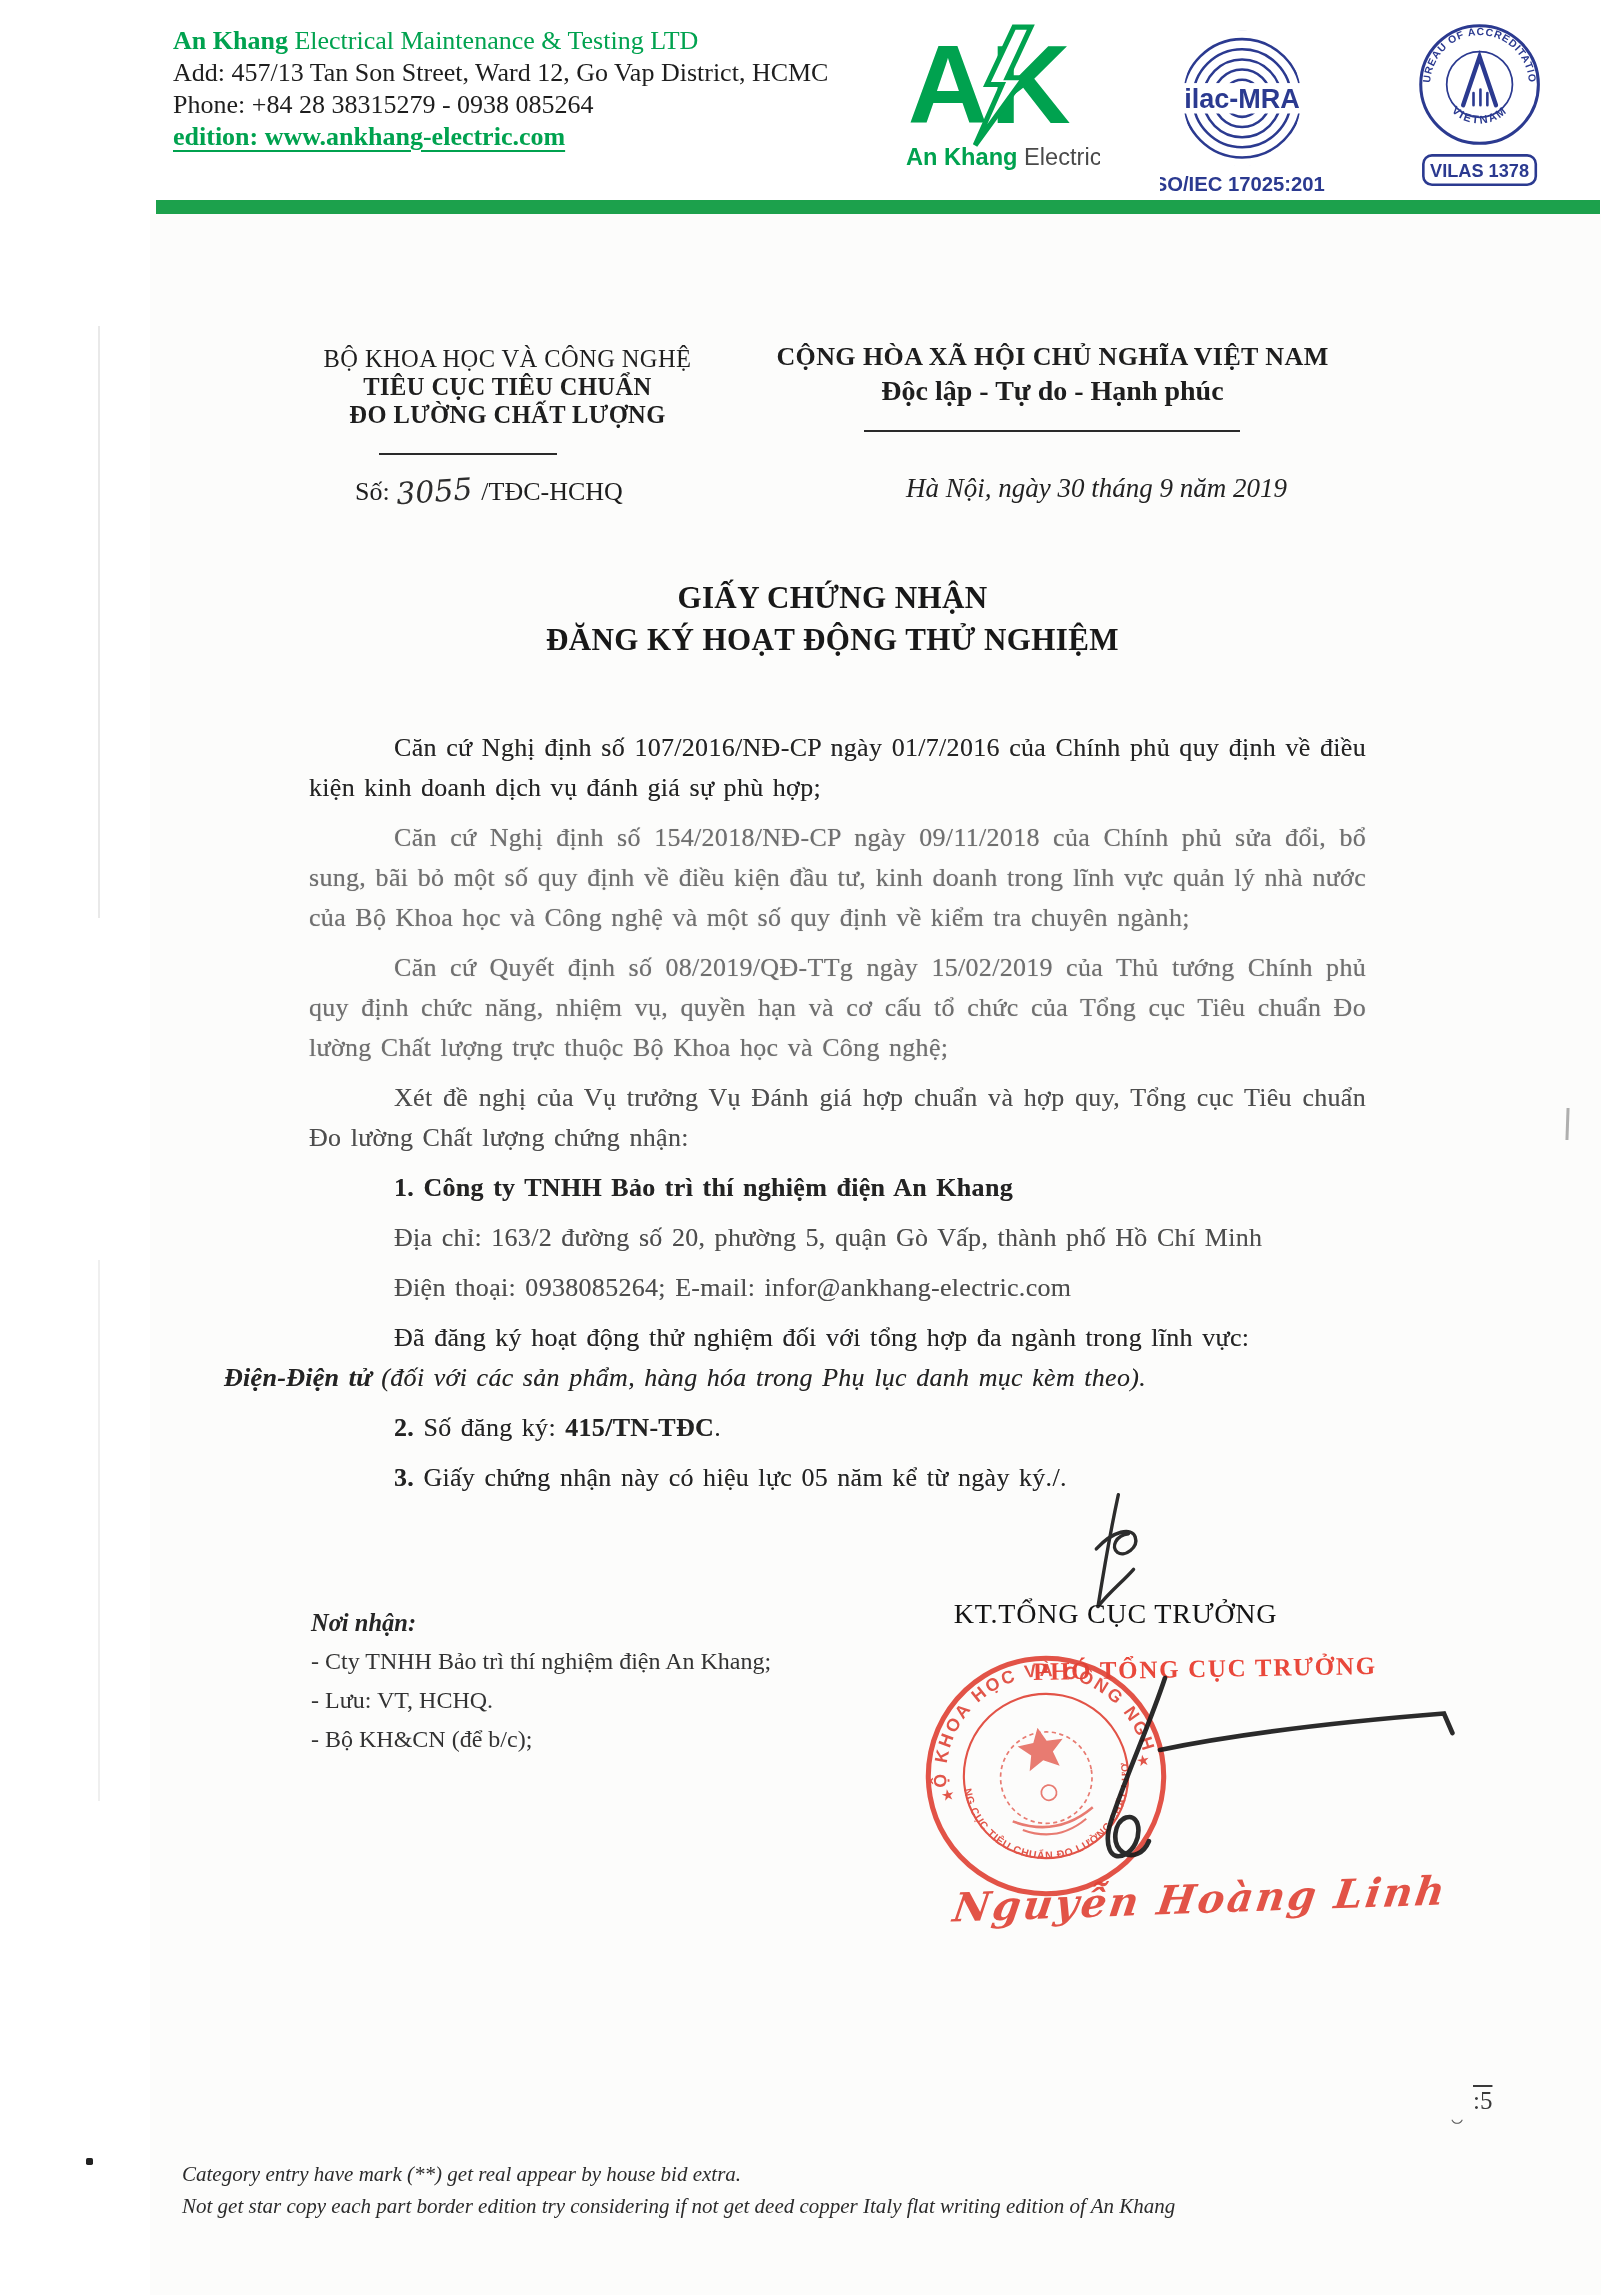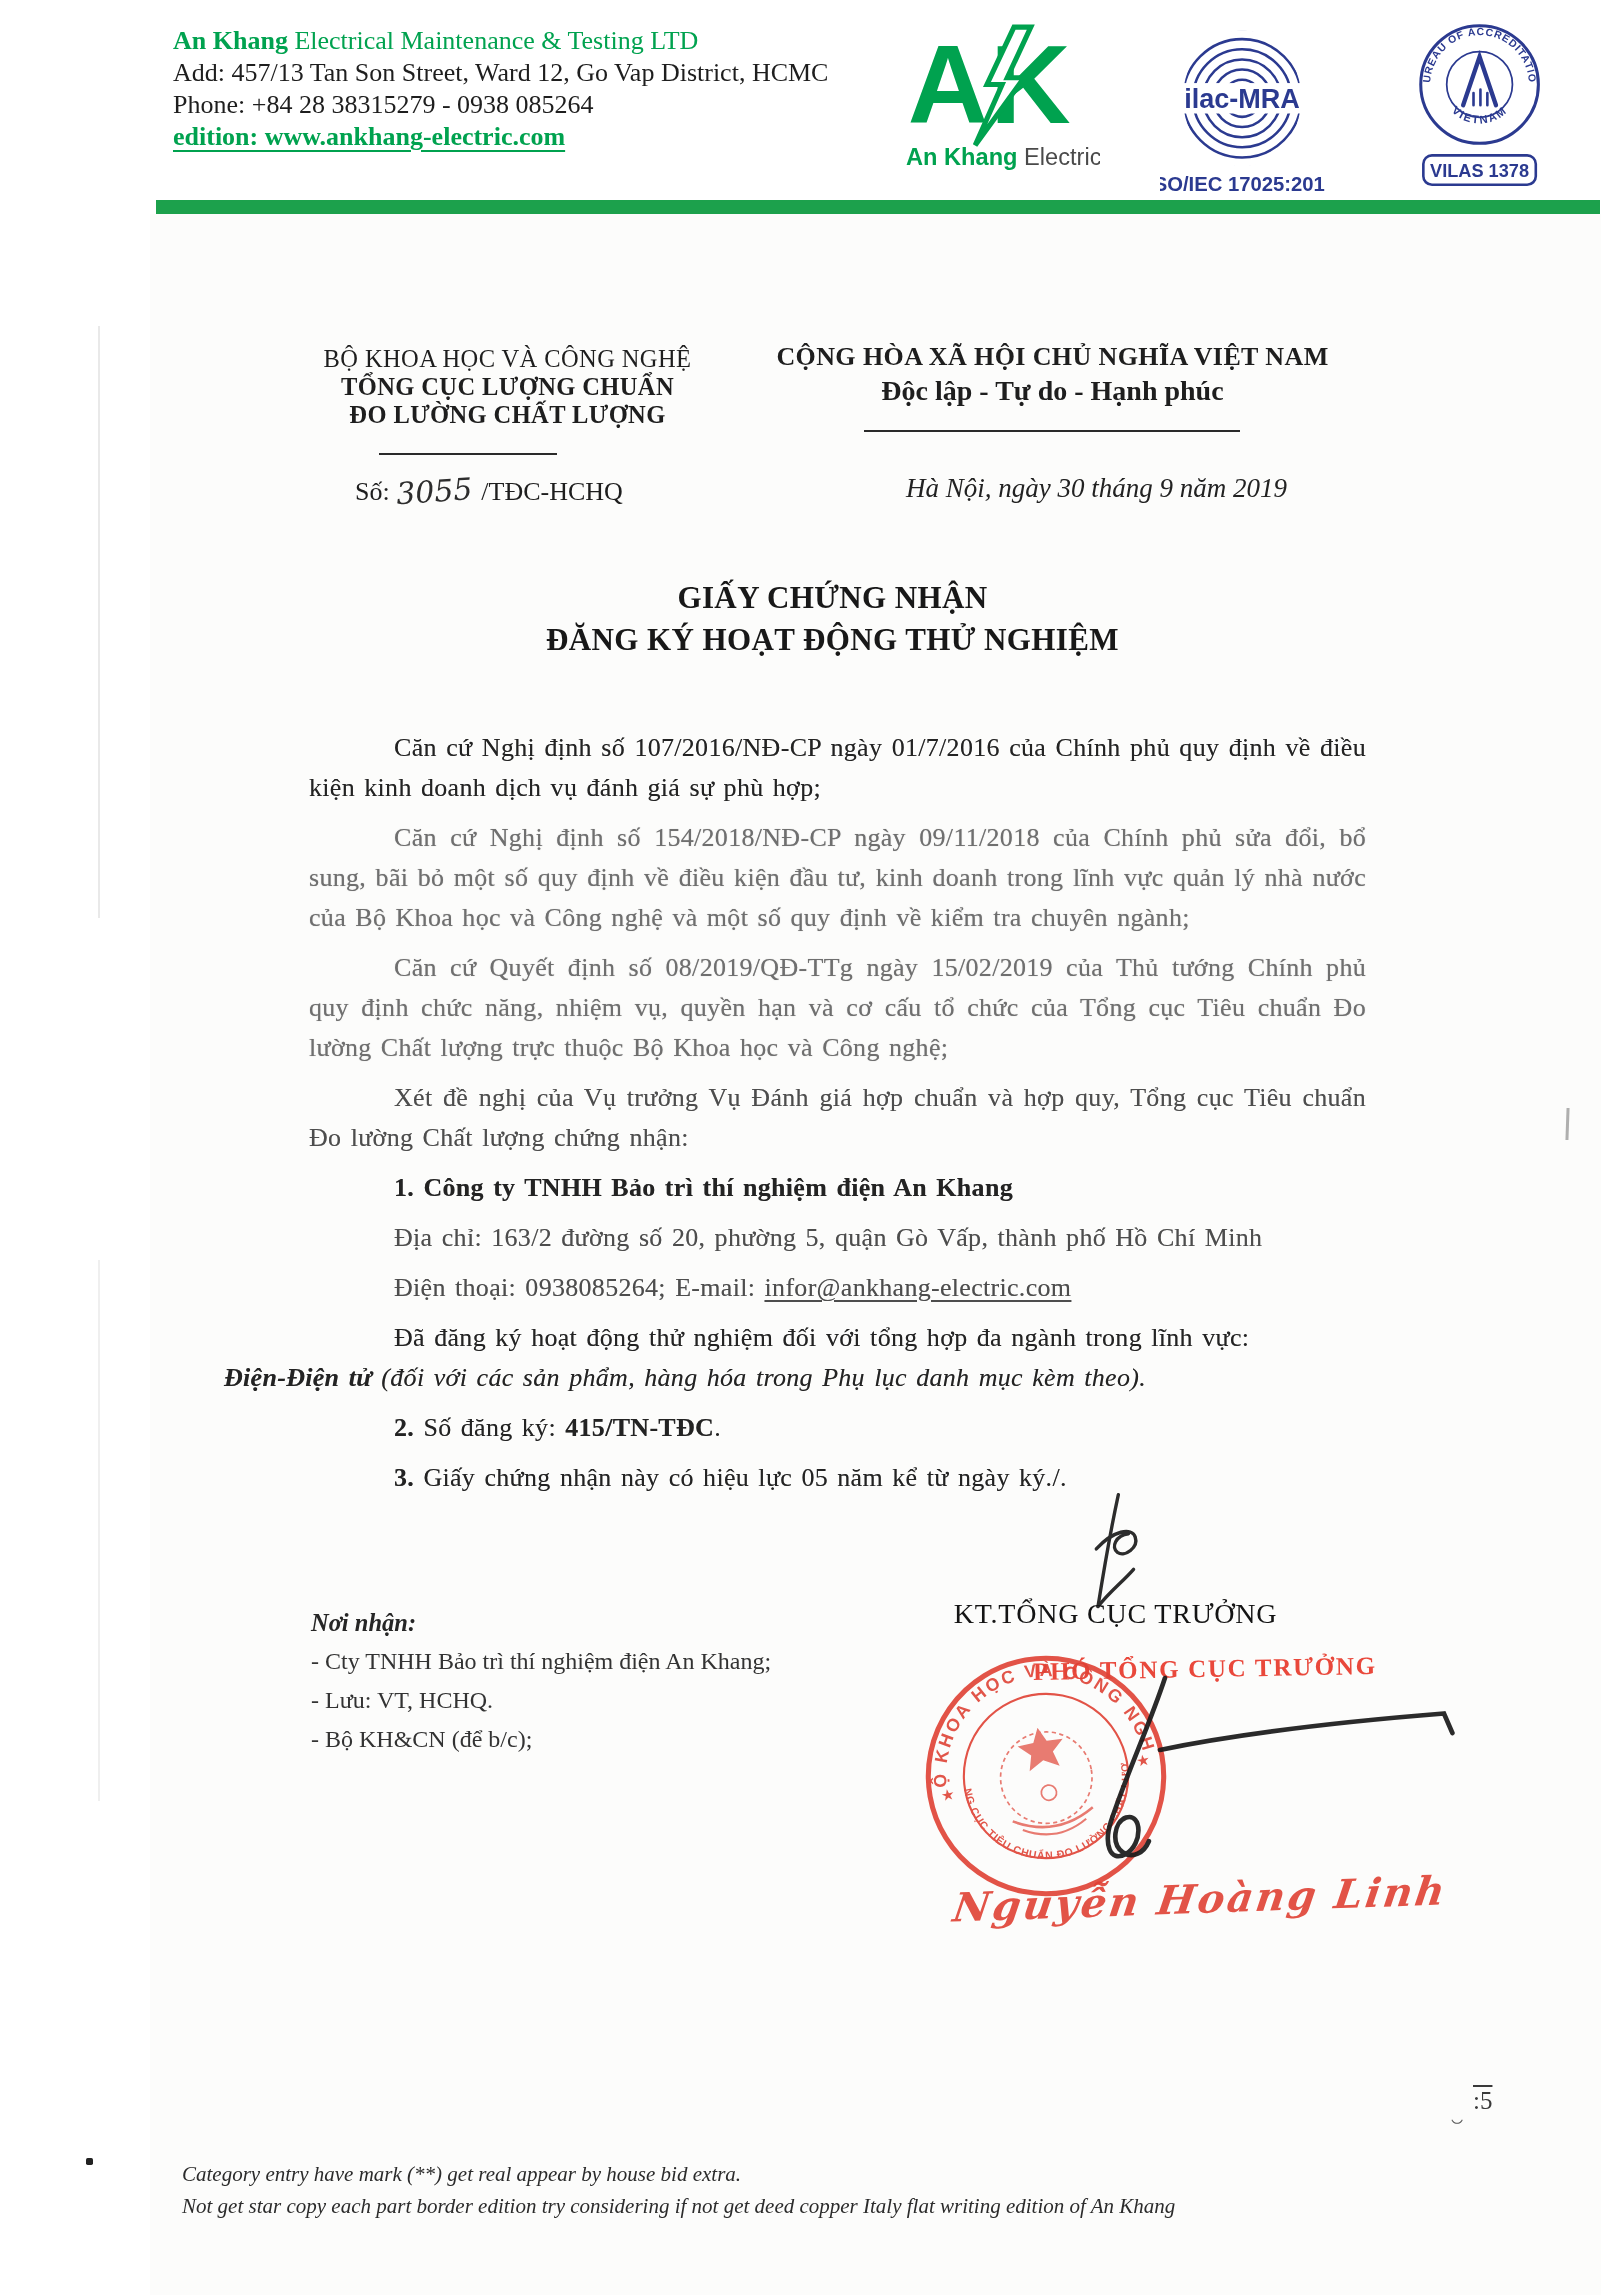--- a/index.html
+++ b/index.html
@@ -29,21 +29,21 @@
   
   .doc-title{left:283px;top:577px;width:1099px;text-align:center;font-weight:bold;font-size:31px;line-height:42px;letter-spacing:0.4px;color:#181818;}
   
   .body-flow{left:309px;top:695px;width:1057px;font-size:26px;line-height:40px;text-align:justify;
              letter-spacing:0.3px;word-spacing:2.5px;margin-top:33px;}
   .body-flow p{margin:0 0 10px 0;text-indent:85px;}
   .ink-dark{color:#232323;text-shadow:0 0 0.5px rgba(0,0,0,.35);}
   .ink-mid{color:#4d4d4d;text-shadow:0 0 0.6px rgba(60,60,60,.4);}
   .ink-faded{color:#6f6f6f;text-shadow:0 0 0.8px rgba(90,90,90,.5);}
   .p-address{padding-right:85px;}
-  .email-link{text-decoration:underline;text-underline-offset:4.2px;color:inherit;cursor:pointer;}
+  .email-link{text-underline-offset:4.2px;color:inherit;cursor:pointer;}
   .bi{font-weight:bold;font-style:italic;}
   .it{font-style:italic;}
   
   .recipients{left:311px;top:1603px;font-size:24px;line-height:39px;color:#333;}
   .recipients .hdr{font-weight:bold;font-style:italic;font-size:24.5px;color:#262626;}
   
   .kt-title{left:917px;top:1598px;width:397px;text-align:center;font-weight:normal;font-size:28px;color:#141414;letter-spacing:0.8px;white-space:nowrap;}
   .deputy-title{left:1033px;top:1655px;font-size:25px;font-weight:bold;color:#e8392b;letter-spacing:1.7px;
                 transform:rotate(-1deg);white-space:nowrap;opacity:.92;}
   .signer-name{left:955px;top:1875px;font-family:"DejaVu Serif",serif;font-style:italic;font-weight:bold;
@@ -126,21 +126,21 @@
       </g>
       <rect x="22" y="160" width="130" height="34" rx="10" fill="none" stroke="#2b3a90" stroke-width="3"></rect>
       <text x="87" y="185" text-anchor="middle" font-family="Liberation Sans, sans-serif" font-weight="bold" font-size="21" fill="#2b3a90">VILAS 1378</text>
     </svg>
   </div>
 
   <div class="abs green-bar"></div>
 
   <div class="abs gov-left">
     <div class="l1">BỘ KHOA HỌC VÀ CÔNG NGHỆ</div>
-    <div class="l2">TỔNG CỤC LƯỢNG CHUẨN</div>
+    <div class="l2">TIÊU CỤC TIÊU CHUẨN</div>
     <div class="l2">ĐO LƯỜNG CHẤT LƯỢNG</div>
   </div>
   <div class="abs rule" style="left:379px;top:453px;width:178px;"></div>
 
   <div class="abs gov-right">
     <div class="r1">CỘNG HÒA XÃ HỘI CHỦ NGHĨA VIỆT NAM</div>
     <div class="r2">Độc lập - Tự do - Hạnh phúc</div>
   </div>
   <div class="abs rule" style="left:864px;top:430px;width:376px;"></div>
 

